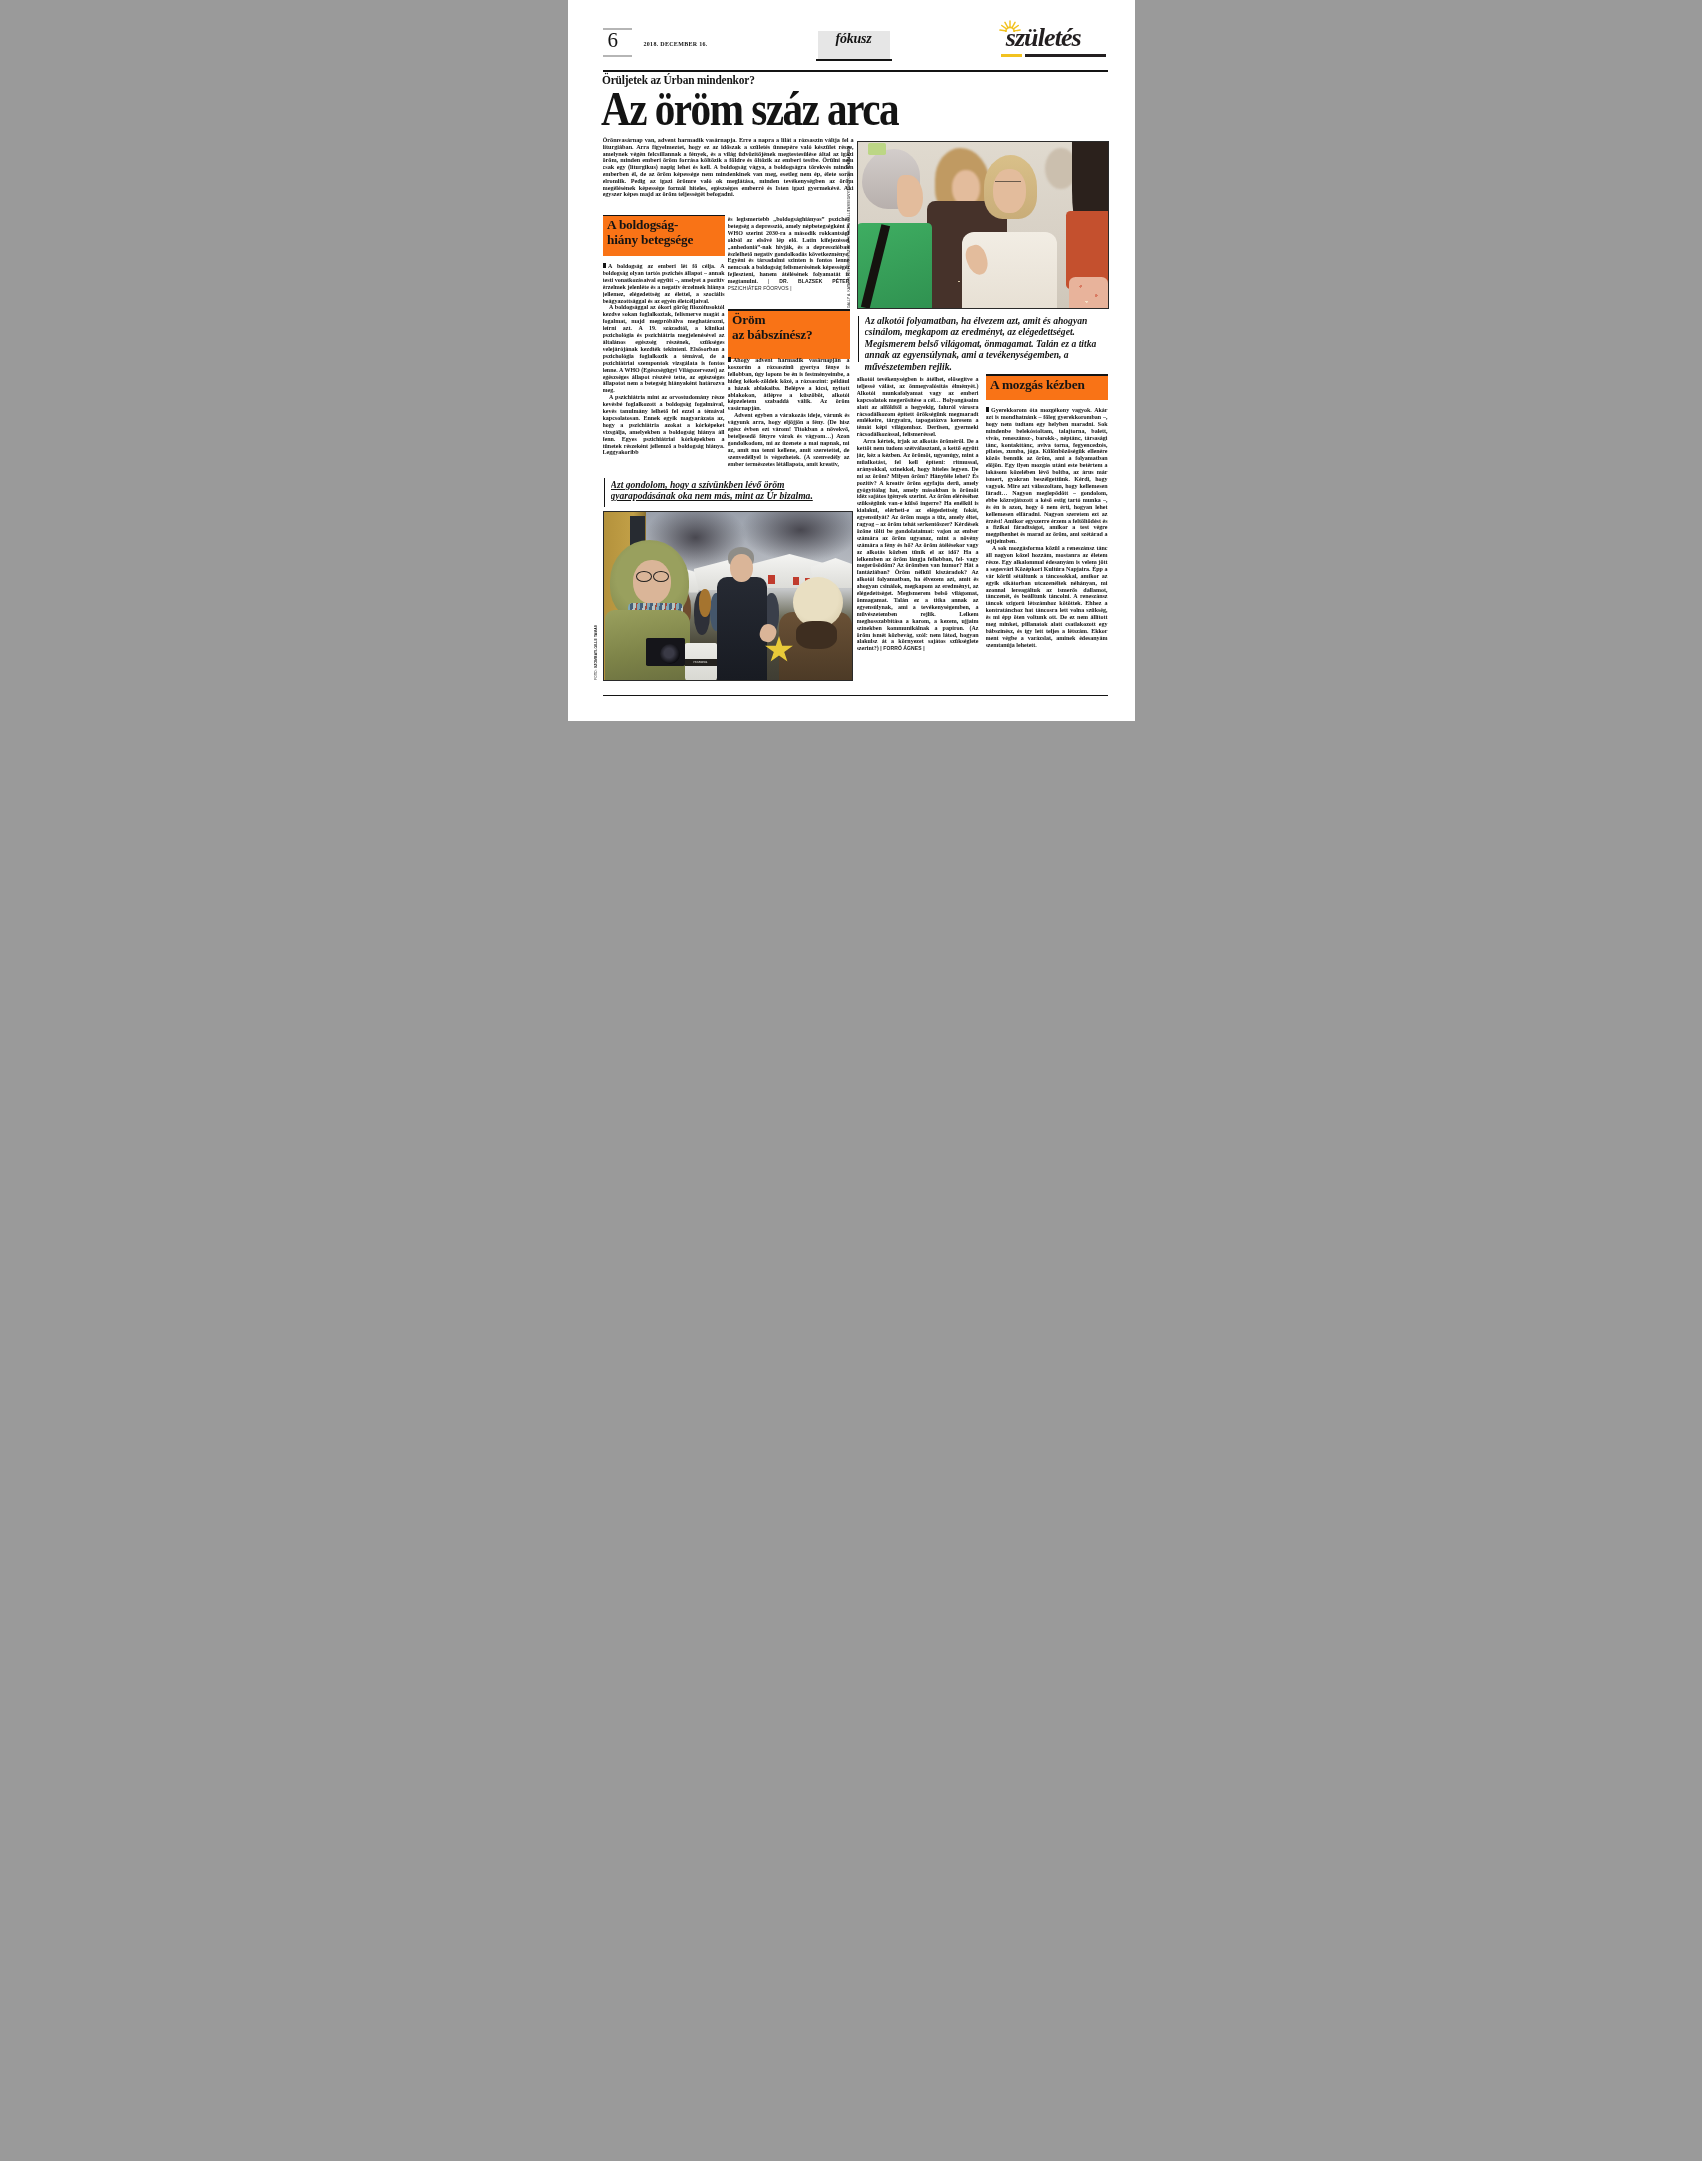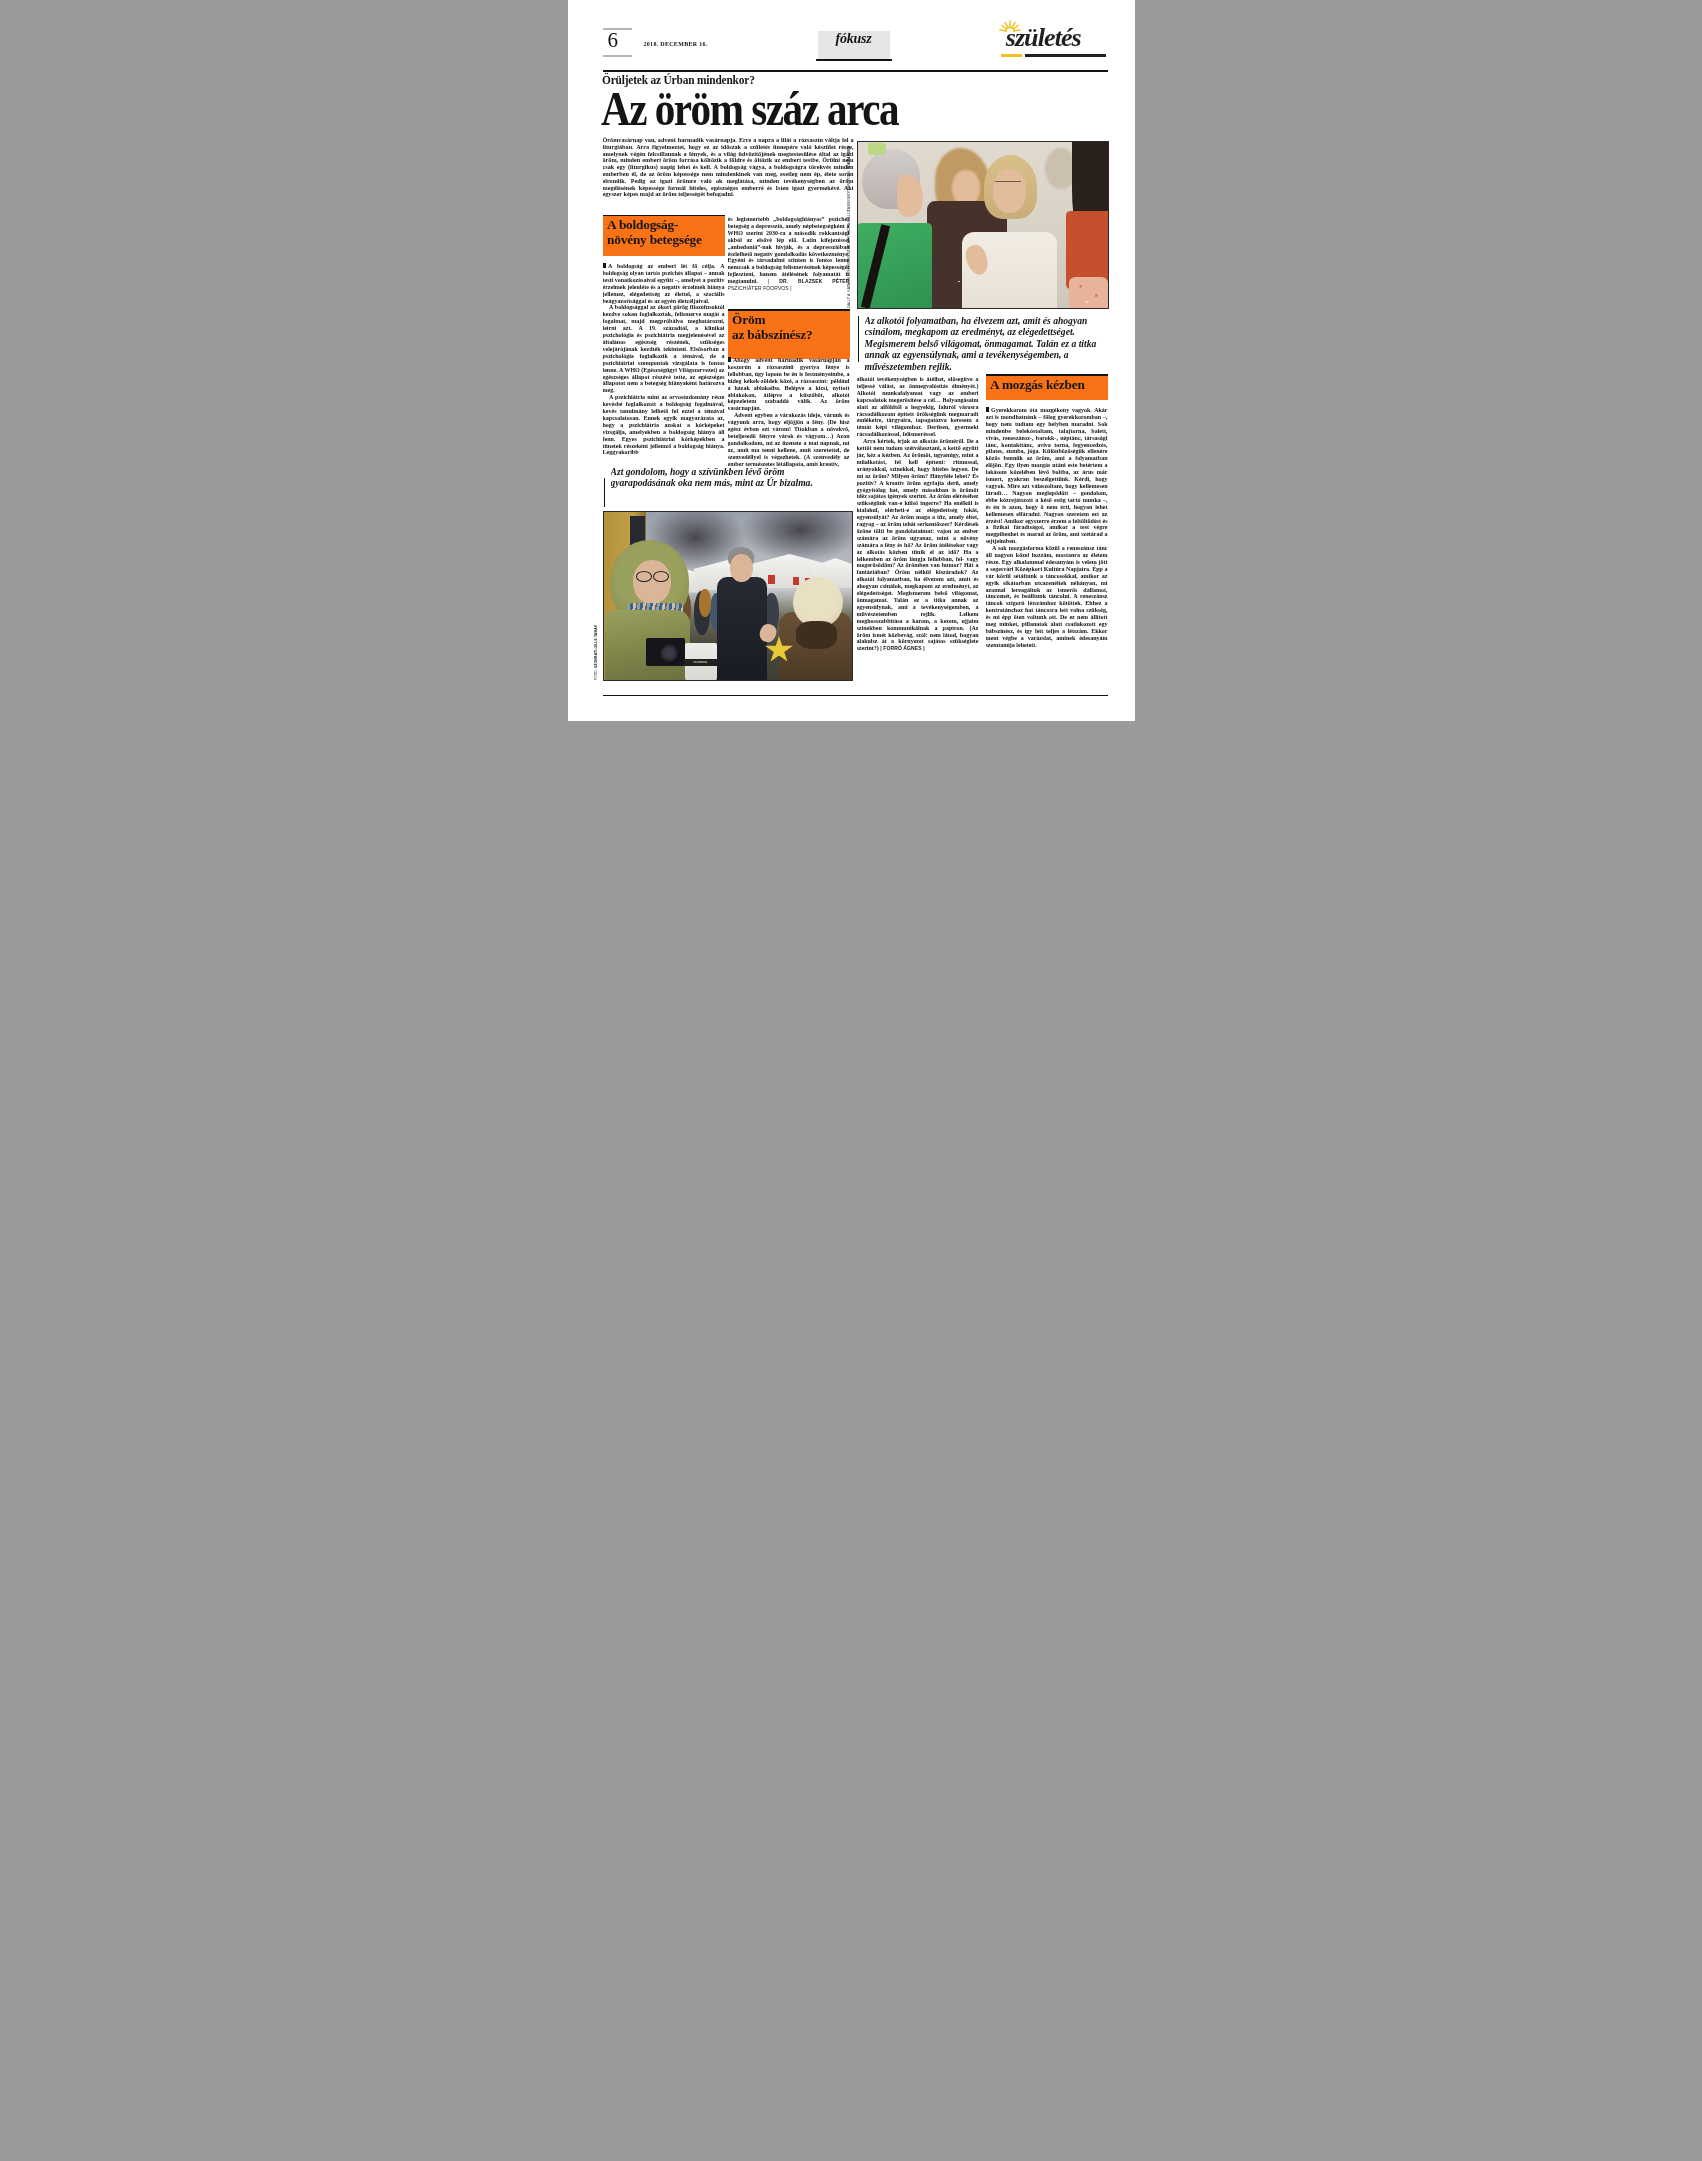--- a/index.html
+++ b/index.html
@@ -133,21 +133,21 @@
     <div class="abs p1-greenshirt" style="left:-2.7px;top:81px;width:77px;height:87px;"></div>
     <div class="abs p1-grayhair" style="left:4.6px;top:7.3px;width:58px;height:60px;border-radius:55% 45% 40% 45%;"></div>
     <div class="abs p1-clip" style="left:10px;top:0.9px;width:18.3px;height:12px;"></div>
     <div class="abs p1-face" style="left:39px;top:33px;width:26.5px;height:42px;border-radius:30% 65% 55% 45%;"></div>
     <div class="abs p1-strap" style="left:13.7px;top:82px;width:9.2px;height:85px;"></div>
   </div>
 
   <div class="abs secrule" style="left:35px;top:215px;width:122px;"></div>
   <div class="abs secbox" style="left:35px;top:216px;width:122px;height:40px;">
     <span class="sectitle">A boldogság-</span>
-    <span class="sectitle">növény betegsége</span>
+    <span class="sectitle">hiány betegsége</span>
   </div>
   <div class="abs col" style="left:35px;top:263px;width:122px;height:207px;">
     <p class="first"><span class="sqmark"></span><span>A boldogság az emberi lét fő célja. A boldogság olyan tartós pszichés állapot – annak testi vonatkozásaival együtt –, amelyet a pozitív érzelmek jelenléte és a negatív érzelmek hiánya jellemez, elégedettség az élettel, a szociális beágyazottsággal és az egyén életcéljaival.</span></p>
     <p>A boldogsággal az ókori görög filozófusoktól kezdve sokan foglalkoztak, felismerve magát a fogalmat, majd megpróbálva meghatározni, leírni azt. A 19. századtól, a klinikai pszichológia és pszichiátria megjelenésével az általános egészség részének, szükséges velejárójának kezdték tekinteni. Elsősorban a pszichológia foglalkozik a témával, de a pszichiátriai szempontok vizsgálata is fontos lenne. A WHO (Egészségügyi Világszervezet) az egészséges állapot részévé tette, az egészséges állapotot nem a betegség hiányaként határozva meg.</p>
     <p>A pszichiátria mint az orvostudomány része kevésbé foglalkozott a boldogság fogalmával, kevés tanulmány lelhető fel ezzel a témával kapcsolatosan. Ennek egyik magyarázata az, hogy a pszichiátria azokat a kórképeket vizsgálja, amelyekben a boldogság hiánya áll fenn. Egyes pszichiátriai kórképekben a tünetek részeként jellemző a boldogság hiánya. Leggyakoribb</p>
   </div>
 
   <div class="abs col" style="left:160px;top:216px;width:122px;height:92px;">
     <p class="first"><span>és legismertebb „boldogsághiányos” pszichés betegség a depresszió, amely népbetegségként a WHO szerint 2030-ra a második rokkantsági okból az elsővé lép elő. Latin kifejezéssel „anhedoniá”-nak hívják, és a depresszióban észlelhető negatív gondolkodás következménye. Egyéni és társadalmi szinten is fontos lenne nemcsak a boldogság felismerésének képességét fejleszteni, hanem átélésének folyamatát is megtanulni. |</span>
       <span class="byline-name">DR. BLAZSEK PÉTER</span>
@@ -174,21 +174,21 @@
   <div class="abs secrule" style="left:418px;top:374px;width:122px;"></div>
   <div class="abs secbox" style="left:418px;top:376px;width:122px;height:24px;">
     <span class="sectitle">A mozgás kézben</span>
   </div>
   <div class="abs col" style="left:418px;top:407px;width:122px;height:272px;">
     <p class="first"><span class="sqmark"></span><span>Gyerekkorom óta mozgékony vagyok. Akár azt is mondhatnánk – főleg gyerekkoromban –, hogy nem tudtam egy helyben maradni. Sok mindenbe belekóstoltam, talajtorna, balett, vívás, reneszánsz-, barokk-, néptánc, társasági tánc, kontakttánc, aviva torna, fegyencedzés, pilates, zumba, jóga. Különbözőségük ellenére közös bennük az öröm, ami a folyamatban előjön. Egy ilyen mozgás utáni este betértem a lakásom közelében lévő boltba, az árus már ismert, gyakran beszélgettünk. Kérdi, hogy vagyok. Mire azt válaszoltam, hogy kellemesen fáradt… Nagyon meglepődött – gondolom, ebbe közrejátszott a késő estig tartó munka –, és én is azon, hogy ő nem érti, hogyan lehet kellemesen elfáradni. Nagyon szeretem ezt az érzést! Amikor egyszerre érzem a feltöltődést és a fizikai fáradtságot, amikor a test végre megpihenhet és marad az öröm, ami szétárad a sejtjeimben.</span></p>
     <p>A sok mozgásforma közül a reneszánsz tánc áll nagyon közel hozzám, mostanra az életem része. Egy alkalommal édesanyám is velem jött a segesvári Középkori Kultúra Napjaira. Épp a vár körül sétáltunk a táncosokkal, amikor az egyik sikátorban utcazenéltek néhányan, mi azonnal lereagáltuk az ismerős dallamot, tánczenét, és beálltunk táncolni. A reneszánsz táncok szigorú létszámhoz kötöttek. Ehhez a kontratánchoz hat táncosra lett volna szükség, és mi épp öten voltunk ott. De ez nem állított meg minket, pillanatok alatt csatlakozott egy bábszínész, és így lett teljes a létszám. Ekkor ment végbe a varázslat, aminek édesanyám szemtanúja lehetett.</p>
   </div>
 
   <div class="abs qbar" style="left:36px;top:478px;height:29px;"></div>
-  <div class="abs pullquote" style="left:43px;top:466px;width:231px;height:26.5px;">Azt gondolom, hogy a szívünkben lévő öröm gyarapodásának oka nem más, mint az Úr bizalma.</div>
+  <div class="abs pullquote" style="left:43px;top:479px;width:231px;height:26.5px;text-decoration:underline;">Azt gondolom, hogy a szívünkben lévő öröm gyarapodásának oka nem más, mint az Úr bizalma.</div>
 
   <div class="abs vcred" style="left:26.5px;top:512px;width:6px;height:168px;">
     <span>FOTÓ: </span><b>SZOMBATI-GILLE TAMÁS</b>
   </div>
   <div class="abs photo p2" style="left:36px;top:512px;width:248px;height:168px;">
     <div class="abs p2-tree" style="left:41px;top:-9.2px;width:101px;height:69px;"></div>
     <div class="abs p2-tree" style="left:137px;top:-13.7px;width:119px;height:64px;"></div>
     <div class="abs p2-building" style="left:0;top:0;width:42px;height:168px;"></div>
     <div class="abs p2-window" style="left:26px;top:3.7px;width:15.6px;height:34px;"></div>
     <div class="abs p2-tent" style="left:44px;top:54px;width:55px;height:26.5px;"></div>

